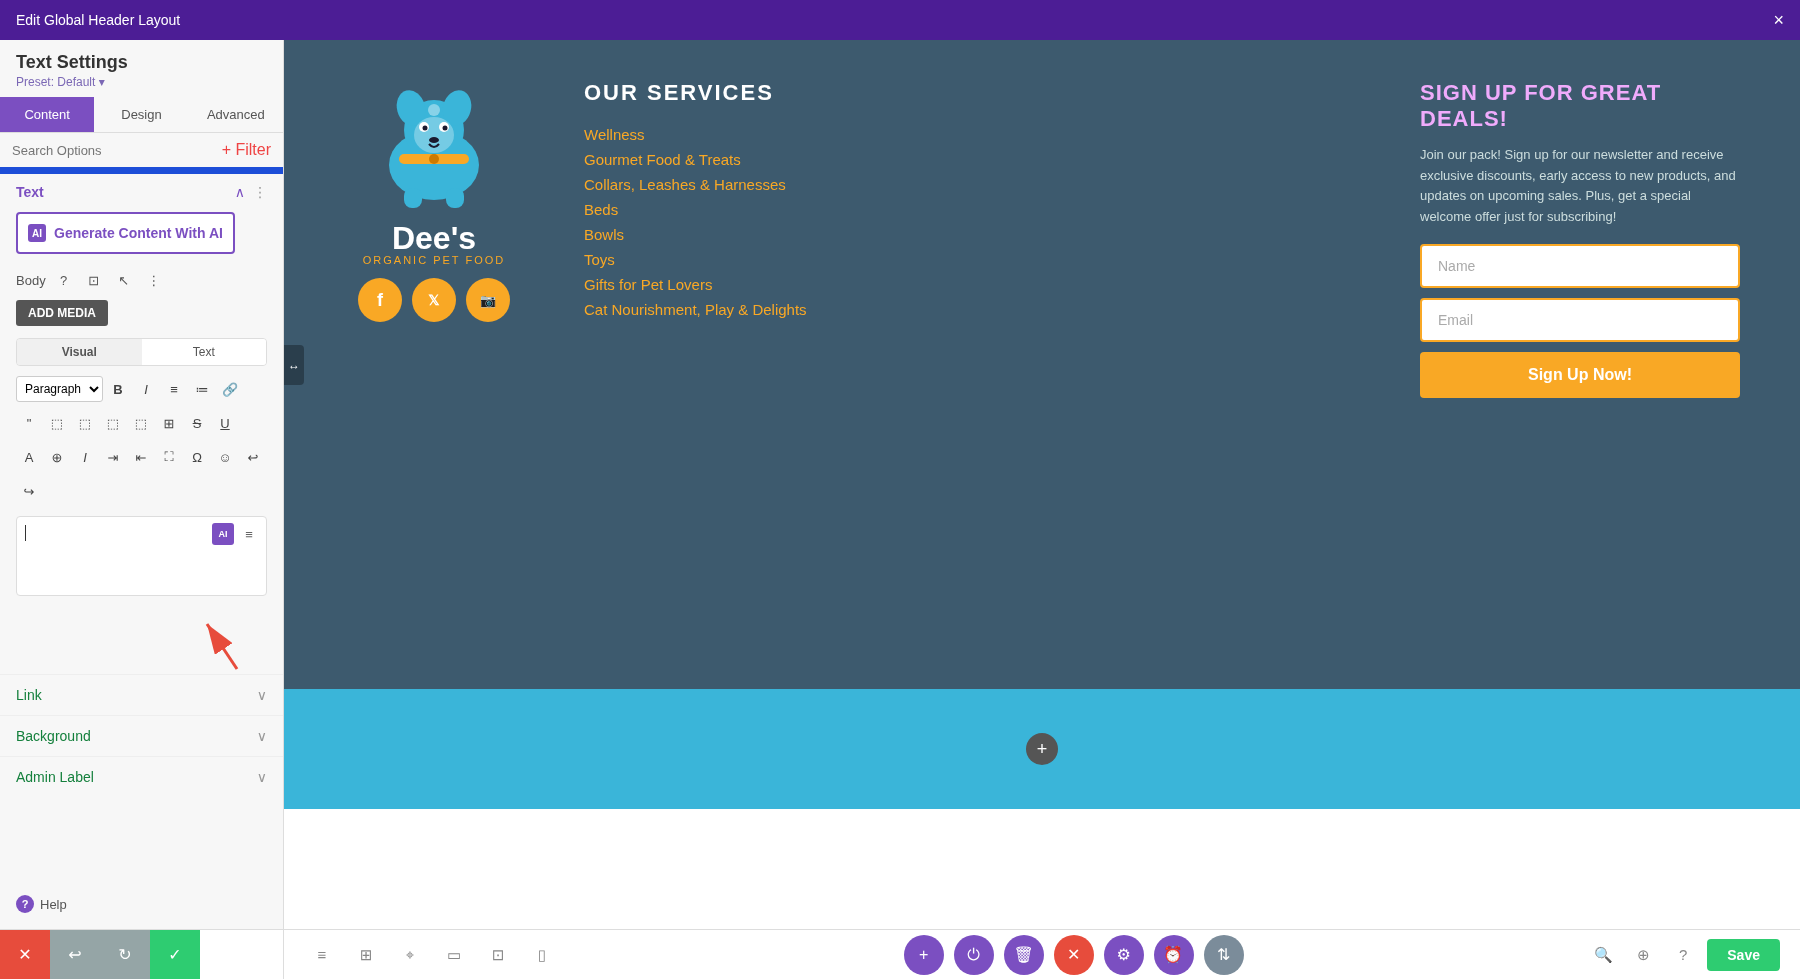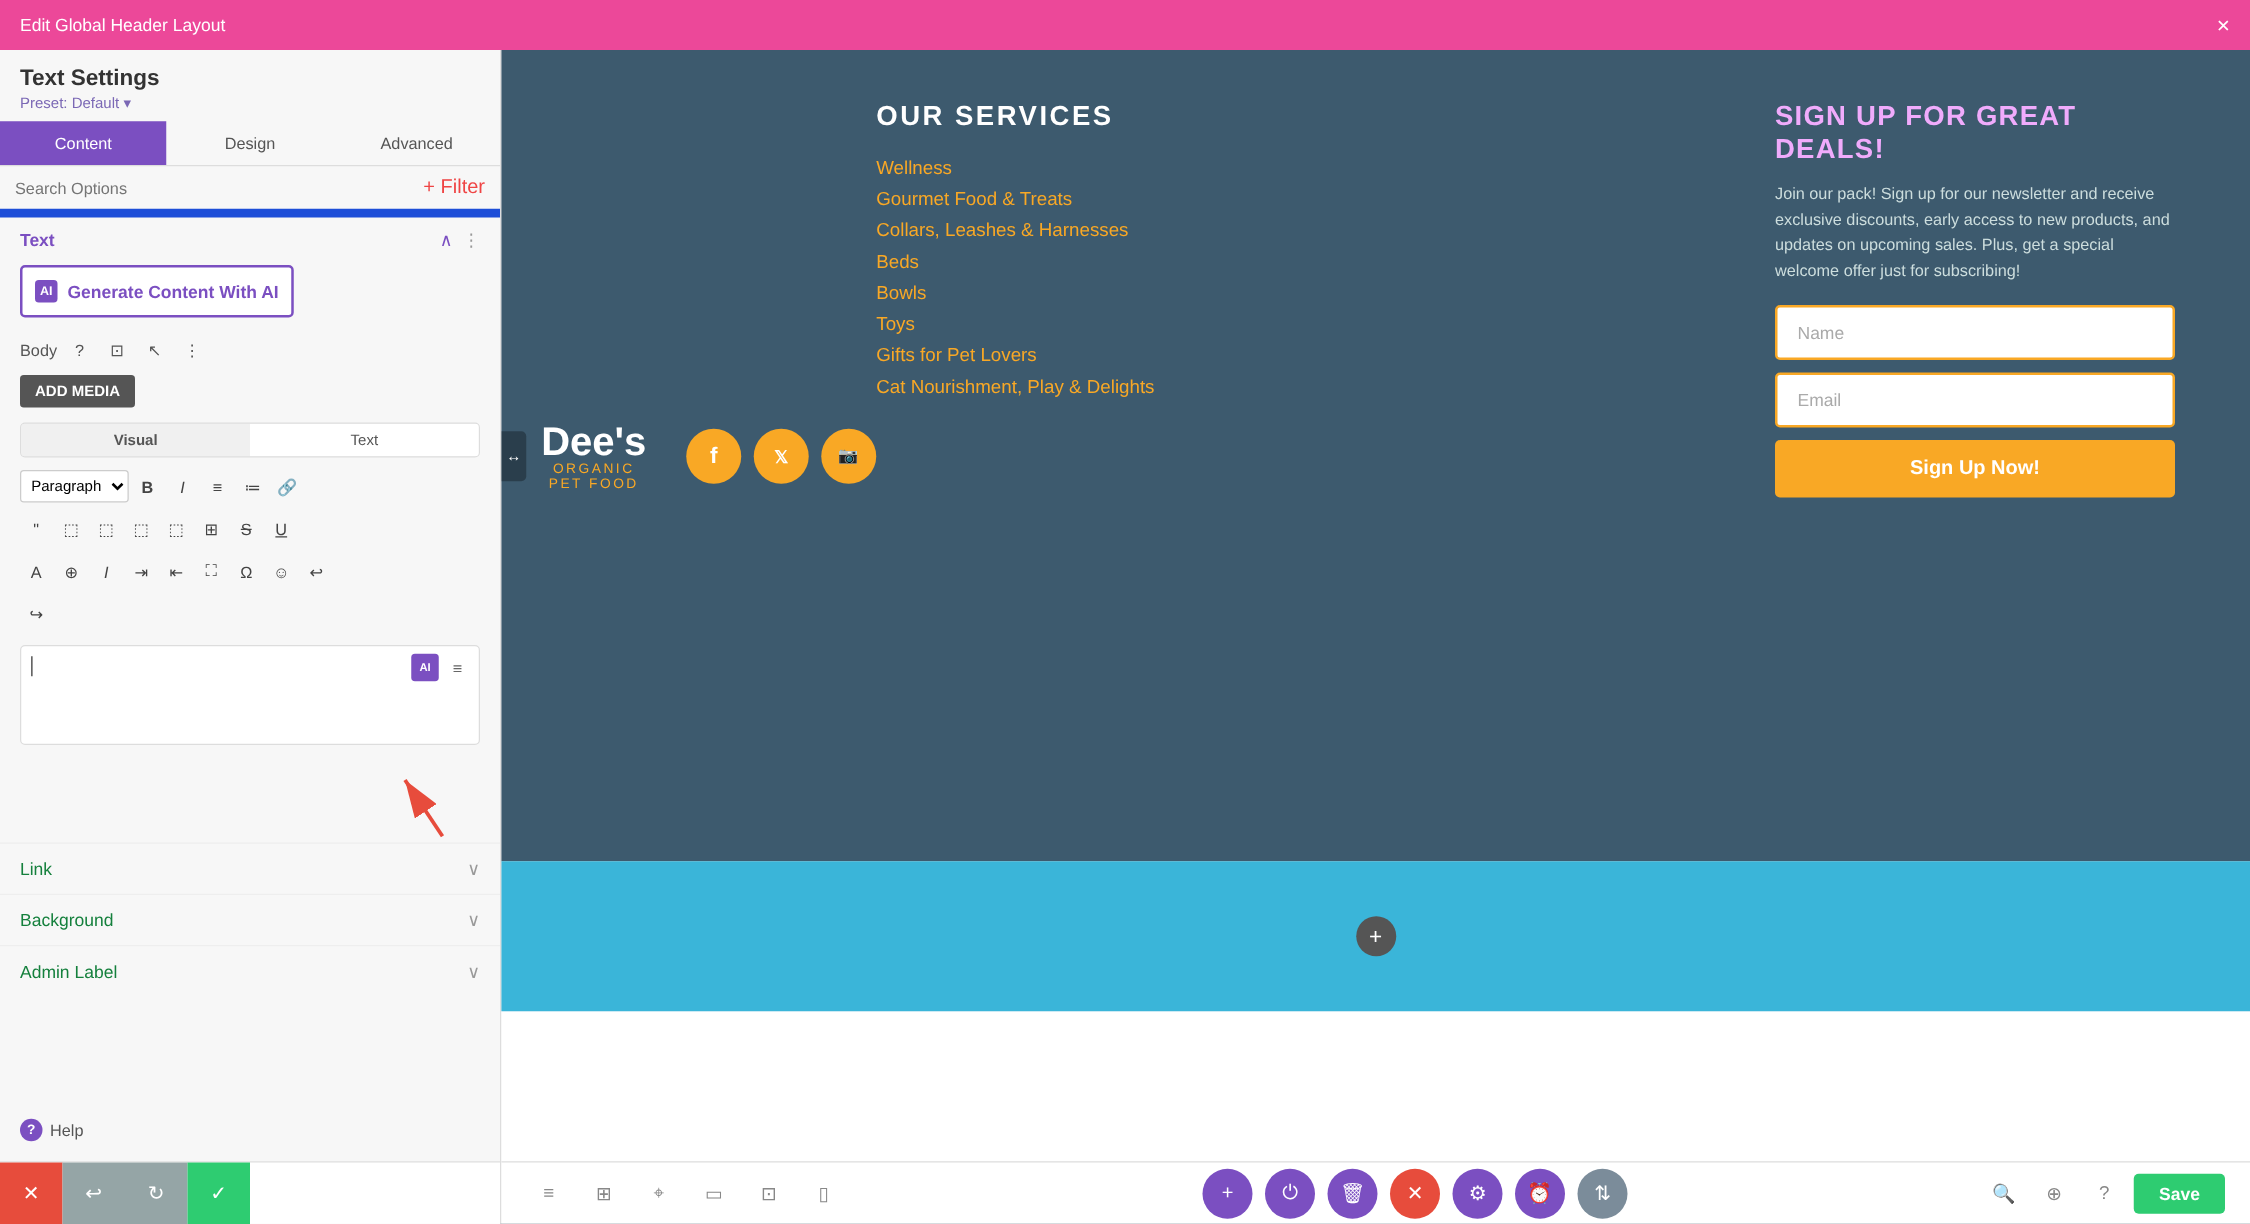--- a/index.html
+++ b/index.html
@@ -1,41 +1,41 @@
 <!DOCTYPE html>
 <html><head>
   <meta charset="utf-8">
   <style>
     * { box-sizing: border-box; margin: 0; padding: 0; }
     body { font-family: -apple-system, BlinkMacSystemFont, 'Segoe UI', sans-serif; width: 1800px; height: 979px; overflow: hidden; display: flex; flex-direction: column; background: #f0f0f0; }
 
     
     .top-bar {
-      background: #ec4899;
+      background: #4c1d95;
       color: white;
       height: 40px;
       display: flex;
       align-items: center;
       justify-content: space-between;
       padding: 0 16px;
       flex-shrink: 0;
     }
     .top-bar-title { font-size: 14px; font-weight: 500; }
     .top-bar-close { cursor: pointer; font-size: 18px; color: white; background: none; border: none; }
 
     
     .main-layout {
       display: flex;
       flex: 1;
       overflow: hidden;
     }
 
     
     .left-panel {
-      width: 401px;
+      width: 284px;
       background: #f7f7f7;
       display: flex;
       flex-direction: column;
       flex-shrink: 0;
       overflow-y: auto;
       border-right: 1px solid #ddd;
       justify-content: flex-end;
     }
 
     .panel-header {
@@ -332,26 +332,25 @@
       display: flex;
       align-items: stretch;
       padding: 40px 60px;
       gap: 60px;
       position: relative;
     }
 
     
     .logo-section {
       display: flex;
-      flex-direction: row;
-      align-items: center;
-      gap: 32px;
+      flex-direction: column;
+      align-items: center;
+      gap: 12px;
       width: 180px;
       flex-shrink: 0;
-      justify-content: center;
     }
 
     
     .dog-logo {
       width: 130px;
       height: 130px;
     }
 
     .brand-name {
       color: white;

